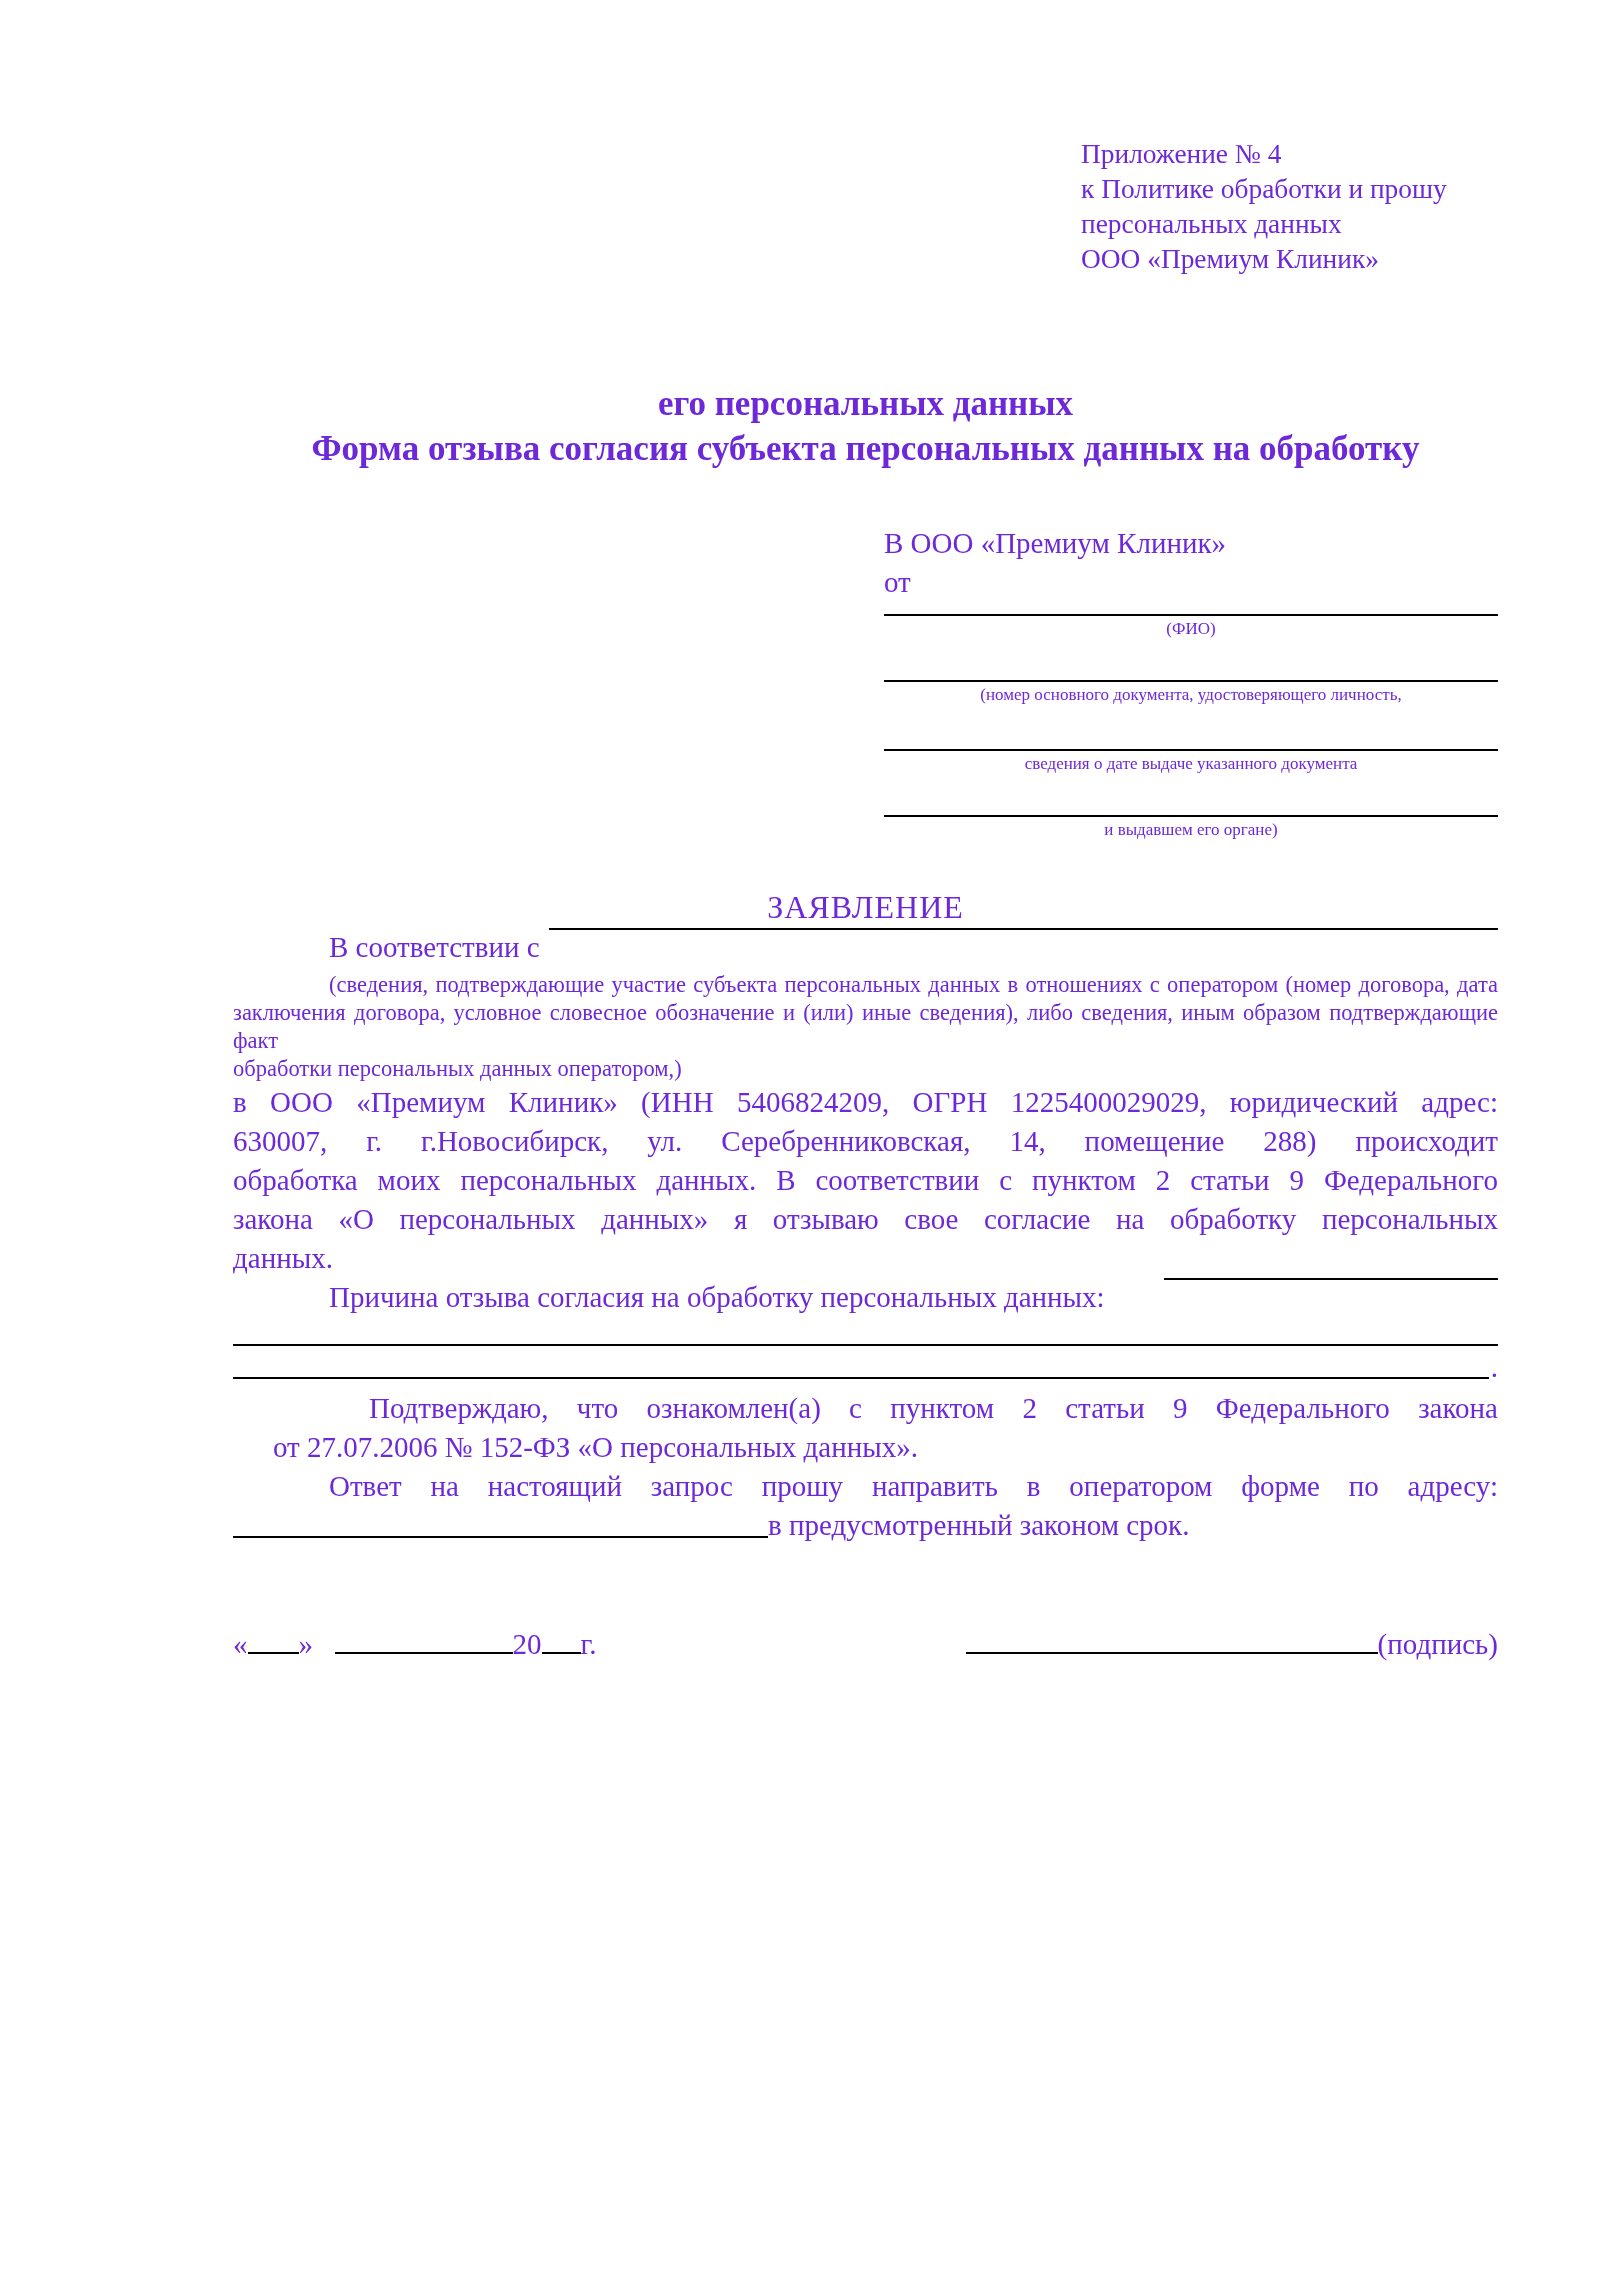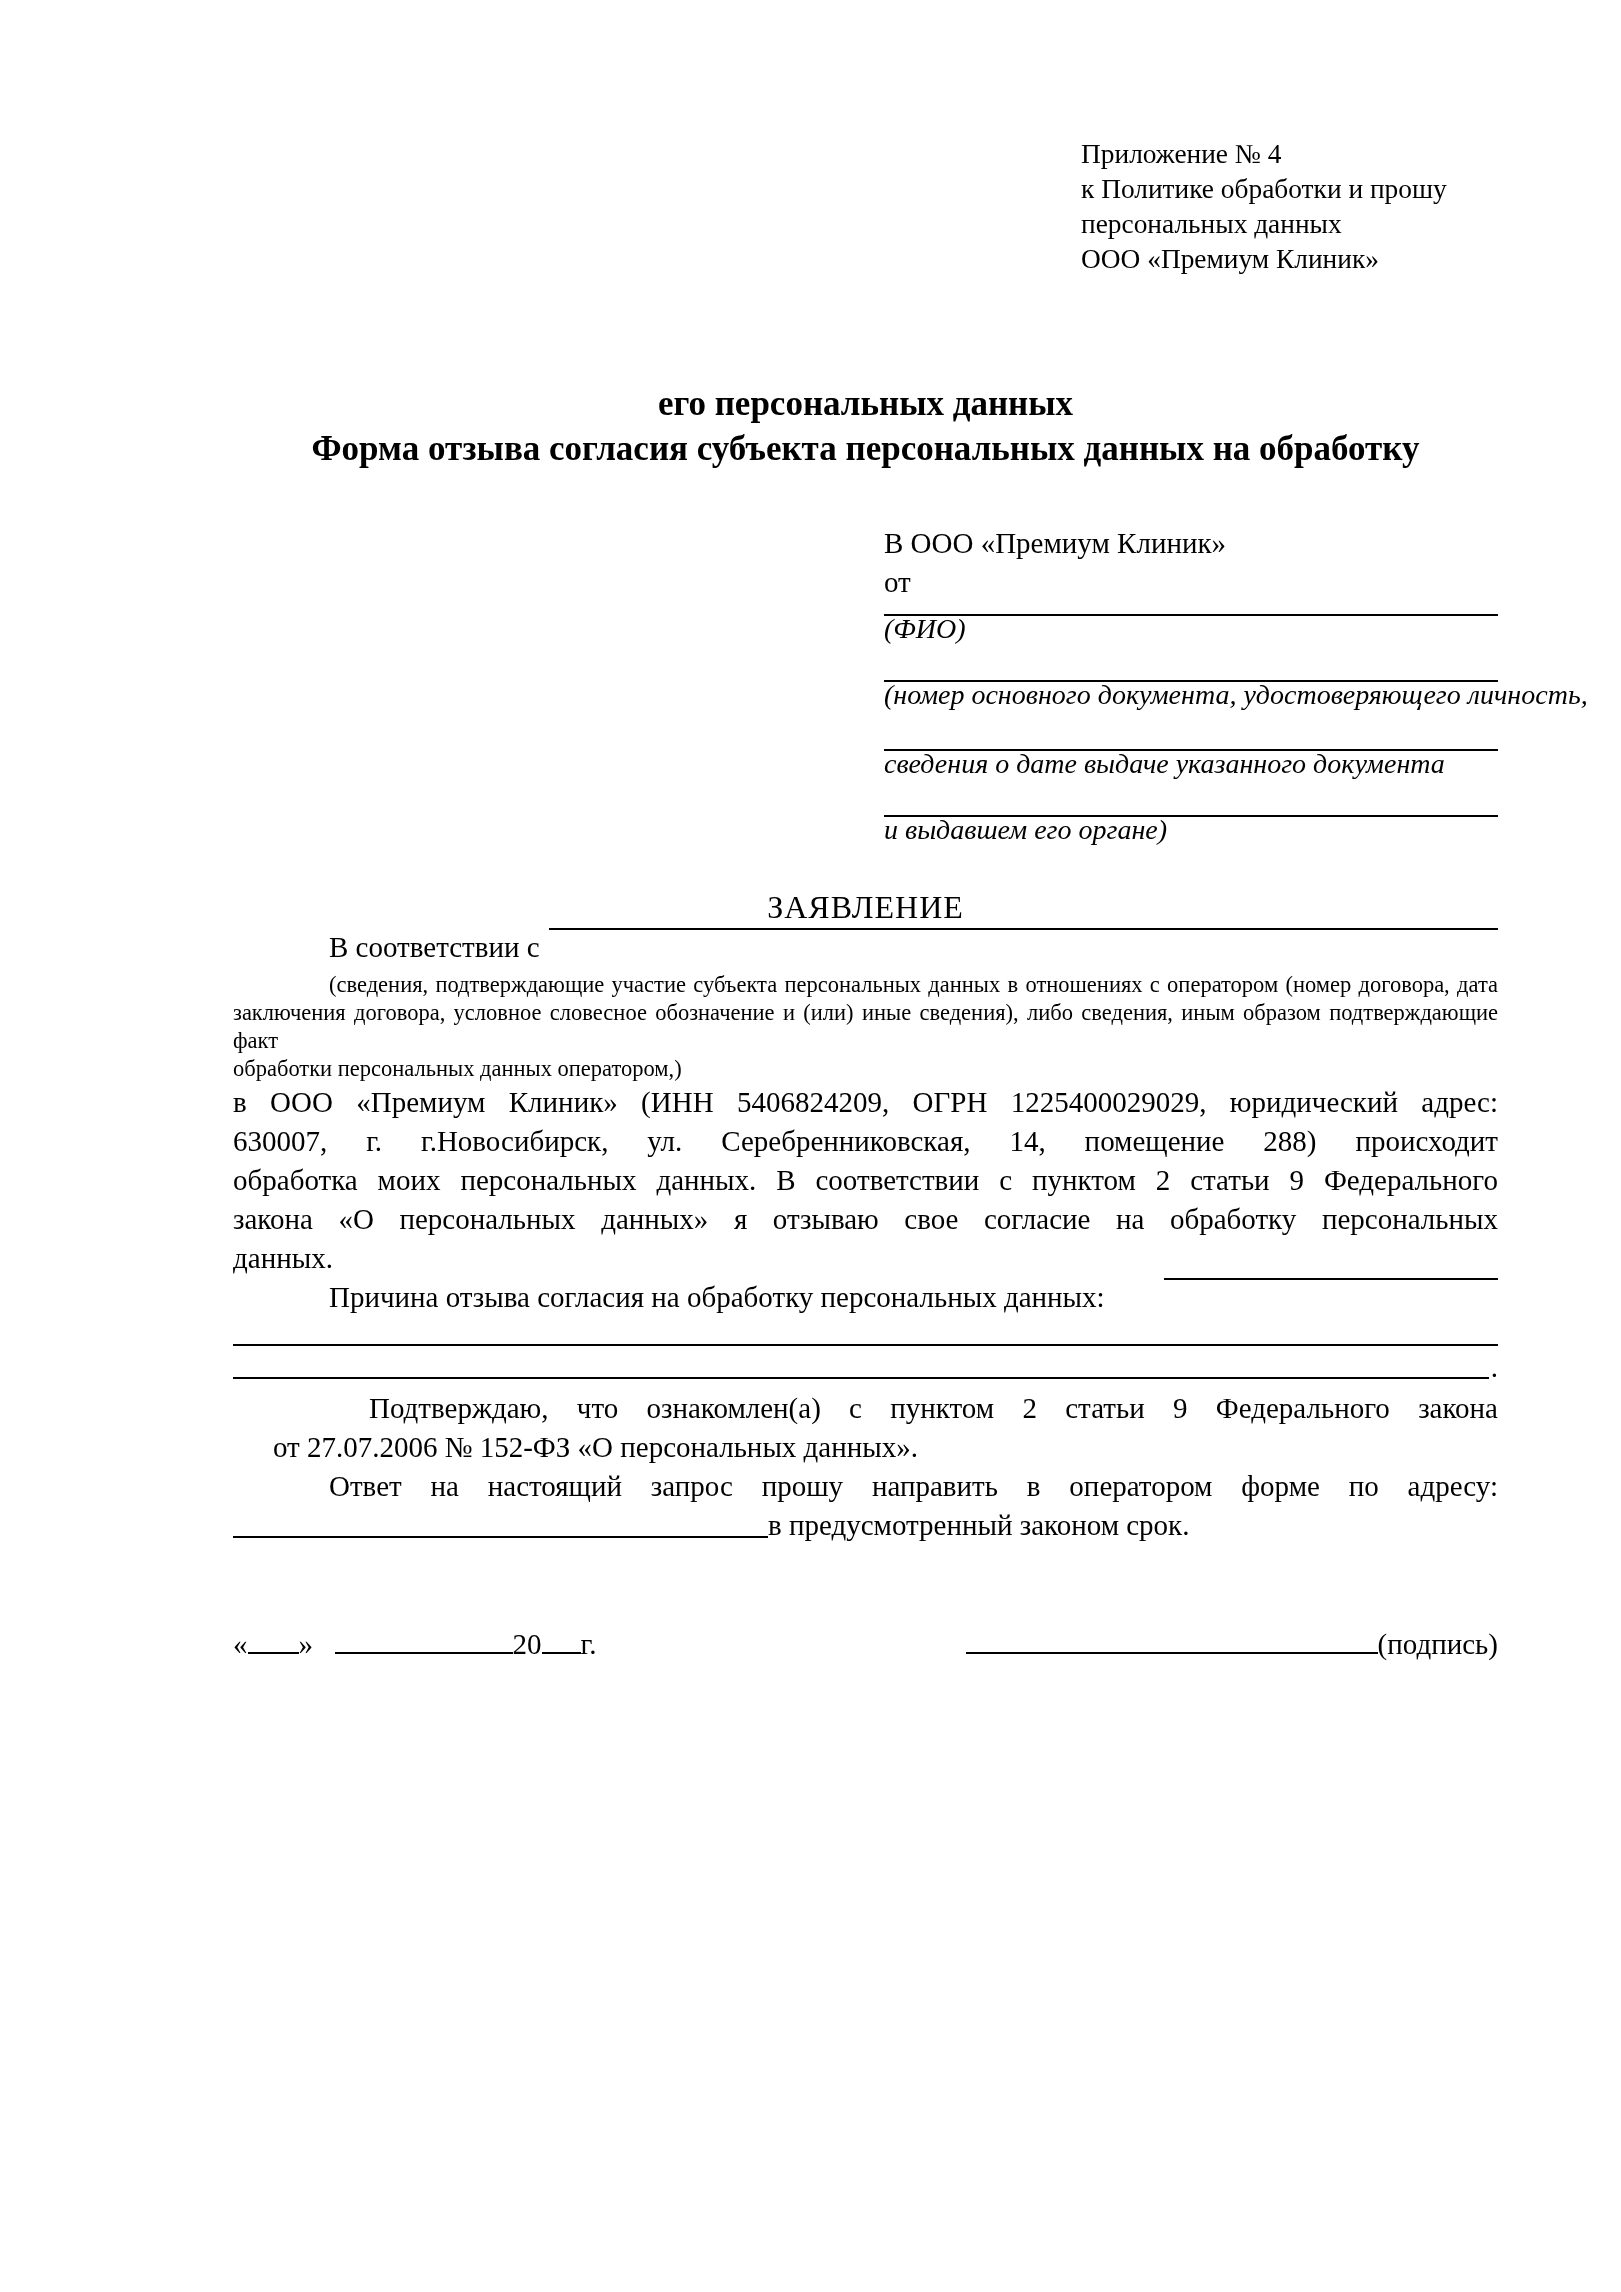--- a/index.html
+++ b/index.html
@@ -1,19 +1,19 @@
 <!DOCTYPE html>
 <html><head>
 <meta charset="utf-8">
 <style>
   html,body { margin:0; padding:0; background:#ffffff; }
   .page {
     position:relative;
     width:1621px; height:2293px;
-    background:#ffffff; color:#000000;
+    background:#ffffff; color:#6d28d9;
     font-family:"Liberation Serif","DejaVu Serif",serif;
     font-size:29px; line-height:39px;
     overflow:hidden;
     margin:0 auto;
   }
   .content { padding:137px 123px 0 233px; }
 
   
   .hdr { margin-left:848px; font-size:27.4px; line-height:35px; }
   .hdr div { white-space:nowrap; }
@@ -23,21 +23,21 @@
   .title div { white-space:nowrap; }
 
   
   .addr { margin-left:651px; width:614px; margin-top:53px; }
   .addr .txt { line-height:39px; }
   .blank { border-bottom:2px solid #000; }
   .b1 { height:11.8px; }
   .b2 { height:38px; }
   .b3 { height:40px; }
   .b4 { height:38px; }
-  .cap { font-size:28px; line-height:26.5px; text-align:left; white-space:nowrap;font-style:italic; }
+  .cap { font-size:17px; line-height:26.5px; text-align:center; white-space:nowrap; }
 
   .st-heading { margin-top:43px; text-align:center; font-size:32px; line-height:41px; letter-spacing:1px; }
 
   .flexrow { display:flex; align-items:flex-start; }
   .flexrow .label { white-space:nowrap; }
   .grow-line { flex:1 1 auto; border-bottom:2px solid #000; margin-bottom:6.9px; }
 
   .intro { padding-left:96px; line-height:39px; }
 
   .footnote { margin-top:3.9px; font-size:22.5px; line-height:28px; }

